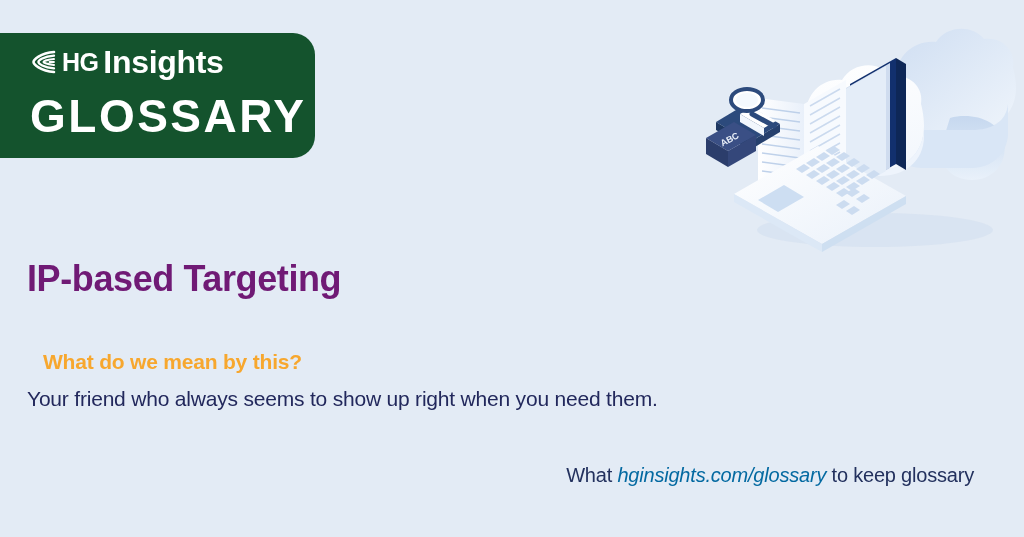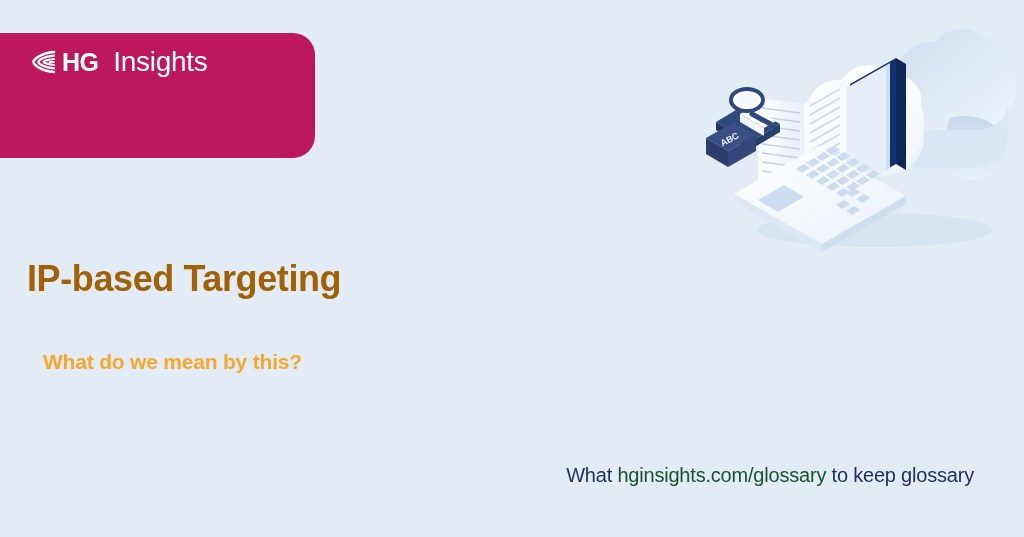--- a/index.html
+++ b/index.html
@@ -23,21 +23,21 @@
     overflow: hidden;
   }
 
   
   .badge {
     position: absolute;
     left: 0;
     top: 33px;
     width: 315px;
     height: 125px;
-    background: #be185d;
+    background: #14532d;
     border-radius: 0 22px 22px 0;
     padding: 14px 0 0 30px;
   }
 
   .logo-row {
     display: flex;
     align-items: center;
     height: 30px;
     gap: 3px;
   }
@@ -53,46 +53,46 @@
     color: #ffffff;
     font-size: 25px;
     font-weight: bold;
     letter-spacing: -0.6px;
     line-height: 1;
     margin-left: 1px;
   }
 
   .logo-insights {
     color: #ffffff;
-    font-size: 28px;
-    font-weight: 400;
+    font-size: 32px;
+    font-weight: 700;
     letter-spacing: -0.3px;
     line-height: 1;
-    margin-left: 12px;
+    margin-left: 2px;
   }
 
   .badge-title {
     color: #ffffff;
     font-size: 46px;
     font-weight: bold;
     letter-spacing: 2.5px;
     line-height: 1;
     margin-top: 16px;
   }
 
   
   .content {
     position: absolute;
     left: 27px;
     top: 258px;
     width: 660px;
   }
 
   .term-title {
-    color: #a16207;
+    color: #701a75;
     font-size: 36px;
     font-weight: bold;
     letter-spacing: -0.4px;
     line-height: 1.15;
   }
 
   .subhead {
     color: #f7a72e;
     font-size: 21px;
     font-weight: bold;
@@ -117,22 +117,23 @@
     position: absolute;
     right: 50px;
     top: 464px;
     color: #23315e;
     font-size: 20px;
     letter-spacing: -0.2px;
     white-space: nowrap;
   }
 
   .footer-link {
-    color: #14532d;
+    color: #0369a1;
     text-decoration: none;
+    font-style: italic;
   }
 
   
   .illustration {
     position: absolute;
     left: 700px;
     top: 18px;
     width: 324px;
     height: 240px;
   }
@@ -153,20 +154,21 @@
             <path d="M24 5.6 C13.5 6.6 8.4 10.4 8.4 12 C8.4 13.6 13.5 17.4 24 18.4" stroke-width="2.3"></path>
             <path d="M24 9.1 C17.4 9.8 13.4 11.1 13.4 12 C13.4 12.9 17.4 14.2 24 14.9" stroke-width="2"></path>
             <path d="M24 12 L19.5 12" stroke-width="1.8"></path>
           </g>
         </svg>
       </span>
       <span class="logo-hg">HG</span>
       <span class="logo-insights">Insights</span>
     </div>
 
+    <div class="badge-title">GLOSSARY</div>
   </div>
 
   <div class="illustration">
     <svg viewBox="0 0 324 240" xmlns="http://www.w3.org/2000/svg" aria-hidden="true">
       <defs>
         <linearGradient id="cloudSide" x1="0" y1="0" x2="1" y2="1">
           <stop offset="0%" stop-color="#cfdef2"></stop>
           <stop offset="100%" stop-color="#eef4fb"></stop>
         </linearGradient>
         <linearGradient id="cloudSide2" x1="0" y1="0" x2="0" y2="1">
@@ -304,19 +306,20 @@
         <path d="M6 120 L6 136 L28 149 L28 133 Z" fill="#2b3d6b"></path>
         <path d="M28 133 L28 149 L56 133 L56 117 Z" fill="#34477a"></path>
         <text x="31" y="124" font-family="Liberation Sans, sans-serif" font-size="9" font-weight="bold" fill="#e9eff8" text-anchor="middle" transform="rotate(-28 31 124)">ABC</text>
       </g>
     </svg>
   </div>
 
   <div class="content">
     <h1 class="term-title">IP-based Targeting</h1>
     <div class="subhead">What do we mean by this?</div>
+    <p class="definition">Your friend who always seems to show up right when you need them.</p>
   </div>
 
   <div class="footer">
     <span>What </span><a class="footer-link" href="#">hginsights.com/glossary</a><span> to keep glossary</span>
   </div>
 
 </div>
 
 </body></html>

